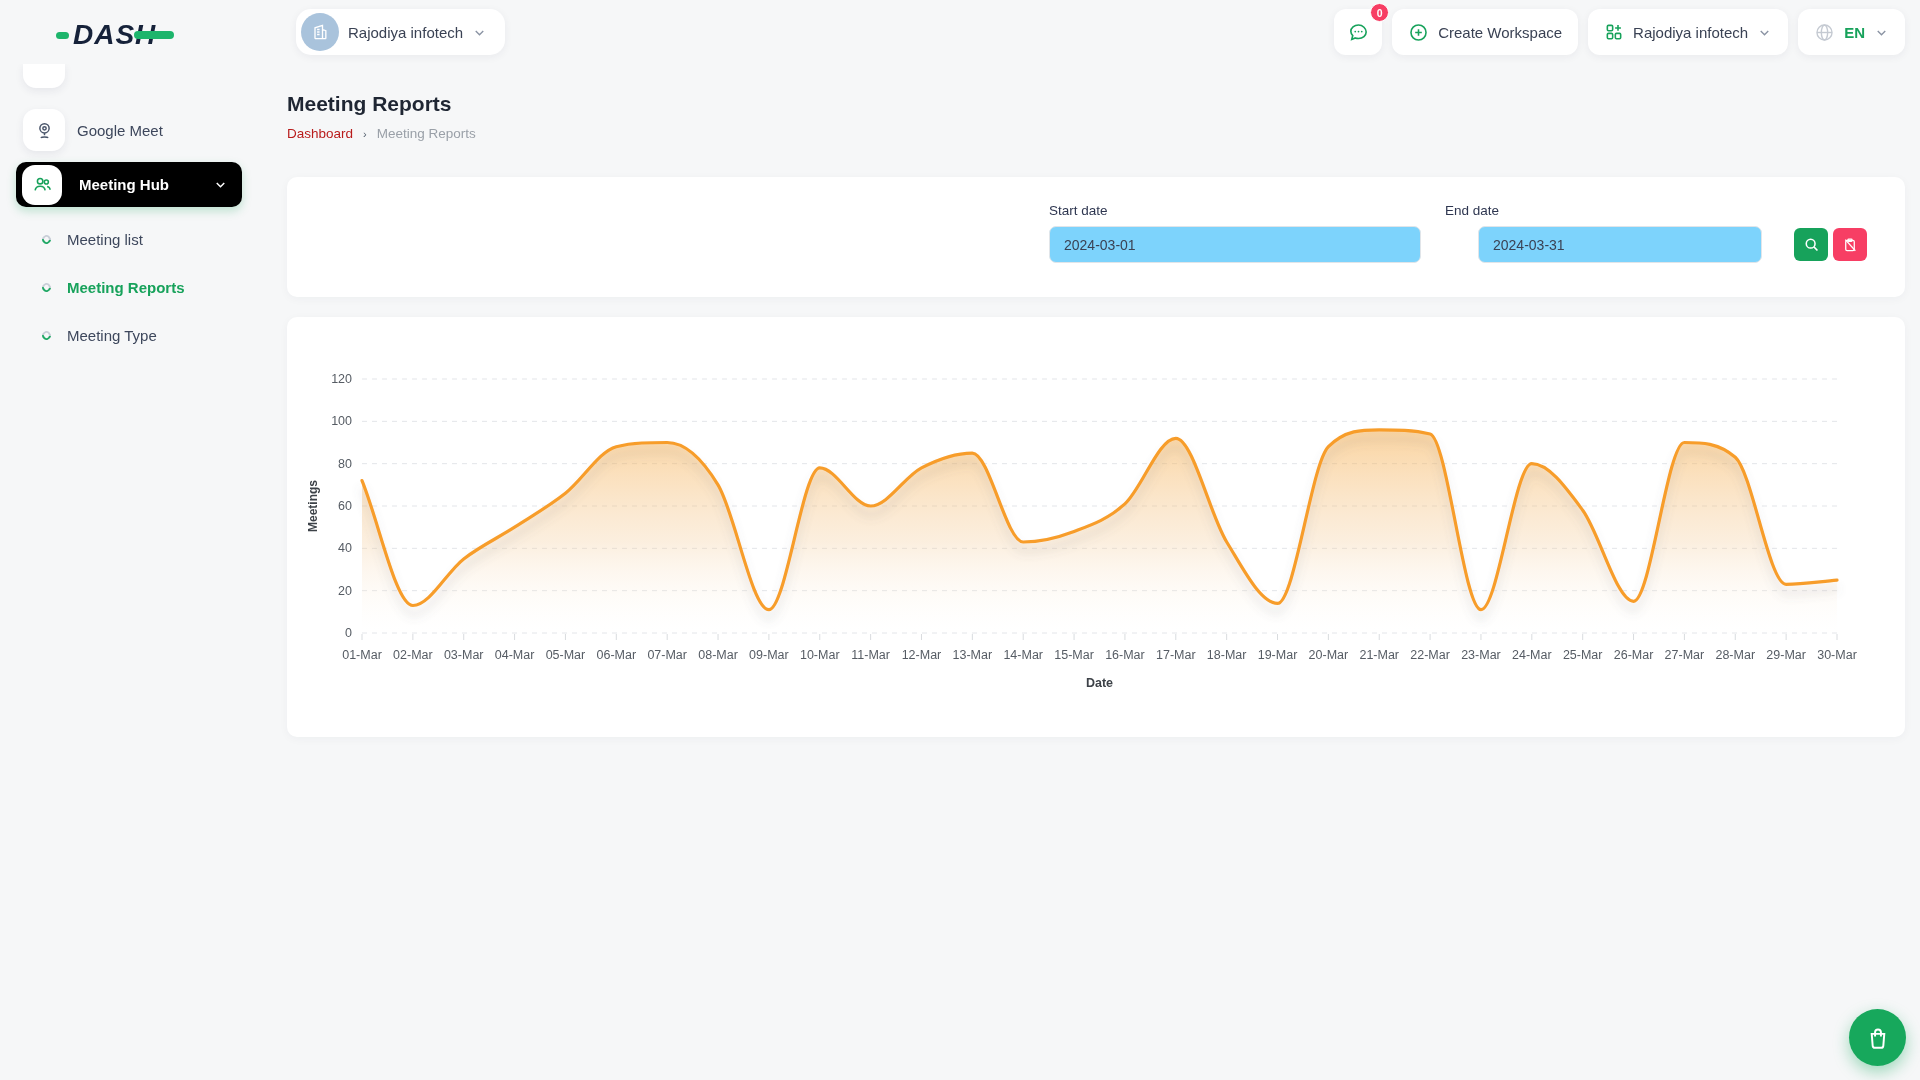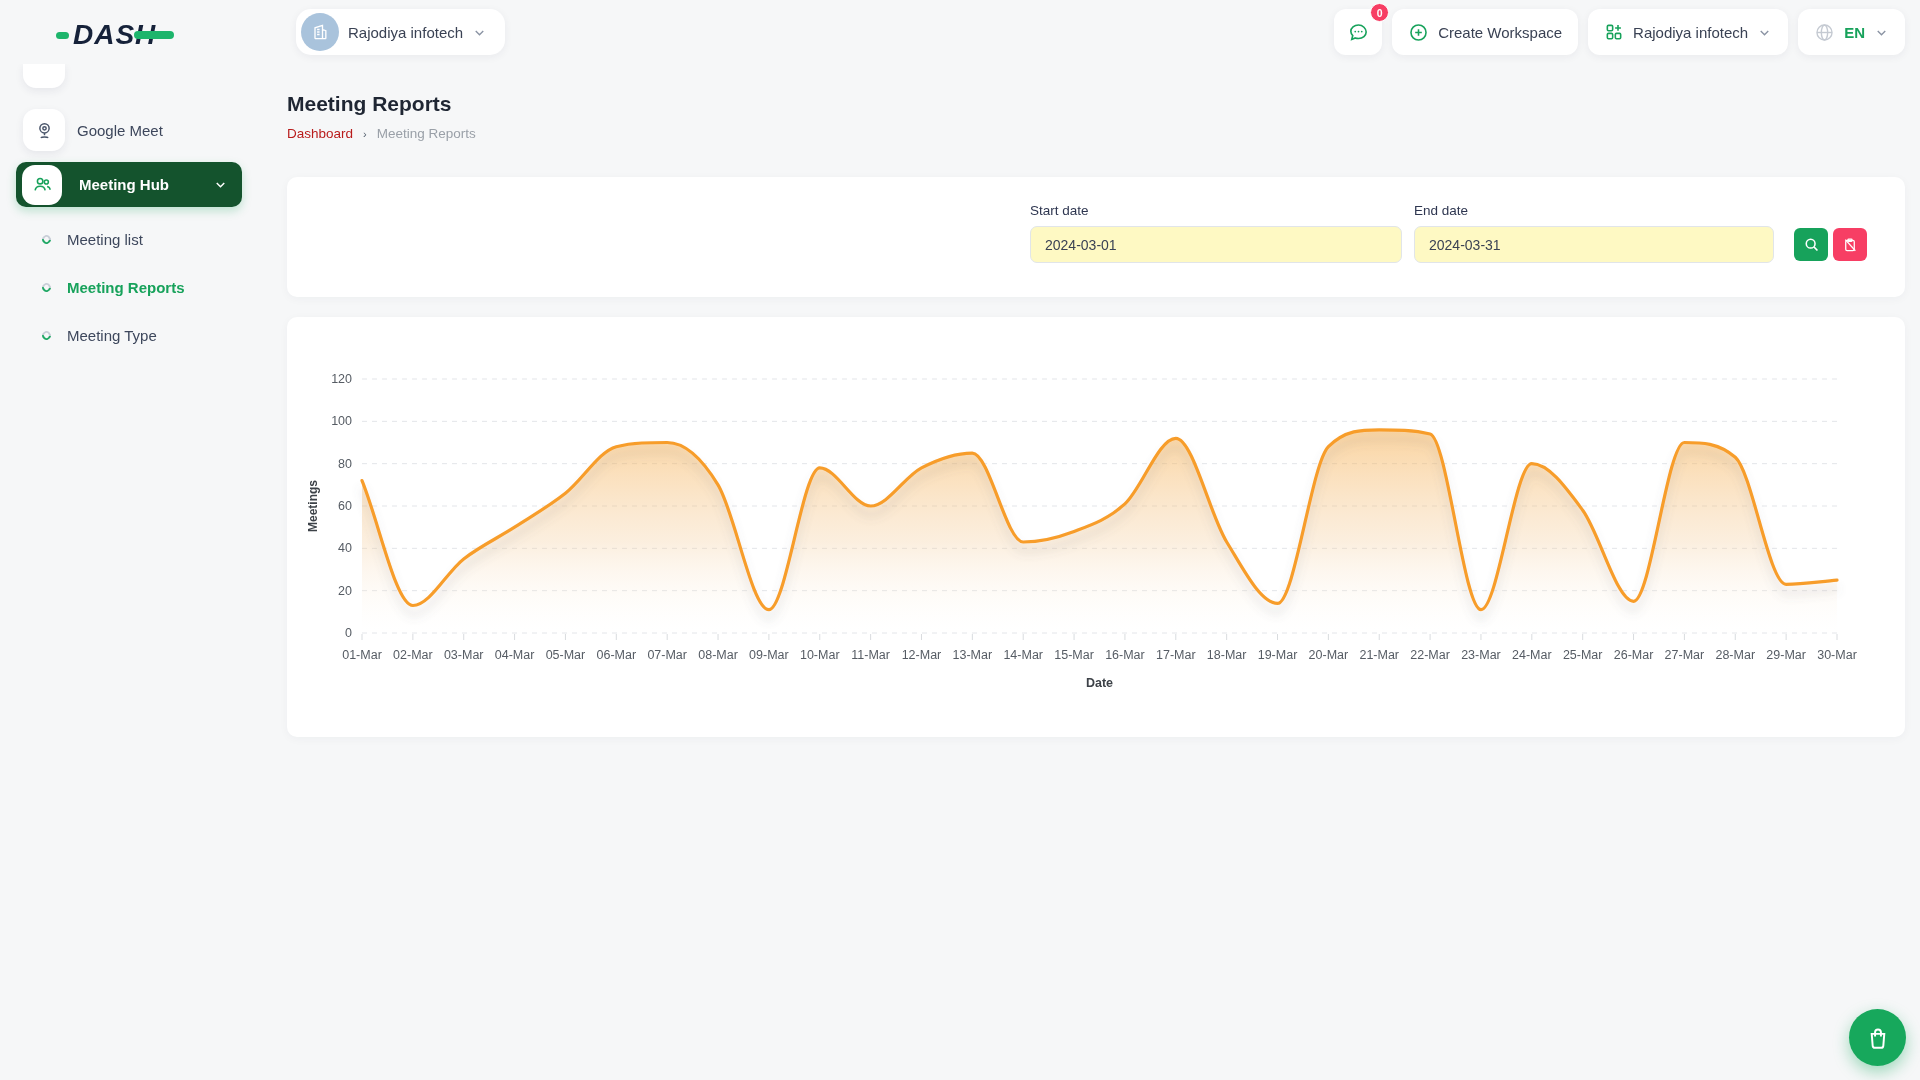--- a/index.html
+++ b/index.html
@@ -30,21 +30,21 @@
   .sidebar { position:absolute; left:0; top:64px; width:262px; height:1016px; overflow:hidden; }
   .icon-box { width:42px; height:42px; border-radius:13px; background:#fff; flex:0 0 42px;
     box-shadow:0 3px 9px rgba(32,42,74,.08); display:flex; align-items:center; justify-content:center;
     color:#4b566b; }
   .icon-box svg { width:21px; height:21px; }
   .partial-box { margin:0 0 0 23px; width:42px; height:24px; background:#fff;
     border-radius:0 0 13px 13px; box-shadow:0 3px 9px rgba(32,42,74,.08); }
   .side-item { display:flex; align-items:center; gap:12px; height:48px; padding-left:23px;
     padding-right:30px; cursor:pointer; }
   .side-label { font-size:15px; color:#3d475c; flex:1; }
-  .hub-pill { margin:8px 20px 2px 16px; height:45px; background:#14532d; border-radius:10px;
+  .hub-pill { margin:8px 20px 2px 16px; height:45px; background:#000000; border-radius:10px;
     display:flex; align-items:center; gap:17px; padding:0 14px 0 6px; cursor:pointer;
     box-shadow:0 4px 10px rgba(23,162,91,.25); }
   .hub-pill .icon-box { box-shadow:none; color:#17a25b; width:40px; height:40px; flex-basis:40px; }
   .hub-label { color:#fff; font-weight:700; font-size:15px; flex:1; }
   .sub-item { display:flex; align-items:center; gap:16px; height:48px; padding-left:42px; cursor:pointer; }
   .bullet { width:9px; height:9px; border-radius:50%; border:2px solid #c9cfd8;
     border-bottom-color:#21a866; border-left-color:#21a866; transform:rotate(-40deg); flex:0 0 9px; }
   .sub-label { font-size:15px; color:#3d475c; }
   .sub-item.active .sub-label { color:#17a25b; font-weight:700; }
   .gap-top { margin-top:18px; }
@@ -52,28 +52,28 @@
   
   .main { position:absolute; left:287px; top:64px; width:1618px; }
   .page-title { margin-top:28px; font-size:21px; font-weight:700; color:#1f2633; }
   .breadcrumb { margin-top:10px; display:flex; align-items:center; gap:10px; font-size:13.5px; }
   .crumb-link { color:#b91c1c; cursor:pointer; }
   .crumb-sep { color:#55606e; font-size:11px; }
   .crumb-current { color:#9aa0a8; }
 
   .card { background:#fff; border-radius:10px; box-shadow:0 2px 10px rgba(30,40,70,.04); }
   .filter-card { margin-top:36px; height:120px; }
-  .filters-row { display:flex; align-items:flex-end; justify-content:flex-end; gap:12px;
+  .filters-row { display:flex; align-items:flex-end; justify-content:flex-end; gap:24px;
     padding:26px 38px 0 24px; }
   .field { display:flex; flex-direction:column; gap:8px; }
   .field-label { font-size:13.5px; color:#2e3650; }
   .field input { width:372px; height:37px; border:1px solid #e1e5e9; border-radius:7px;
     padding:0 14px; font-size:14px; color:#3a4254; font-family:"Liberation Sans",sans-serif;
-    background:#fef9c3; outline:none; }
-  .field.end input { width:360px; }
+    background:#7dd3fc; outline:none; }
+  .field.end input { width:284px;margin-left:33px; }
   .btn-group { display:flex; gap:5px; margin-left:8px; margin-bottom:2px; }
   .sq-btn { width:34px; height:33px; border:none; border-radius:6px; display:flex; align-items:center;
     justify-content:center; cursor:pointer; color:#fff; }
   .sq-btn.search { background:#17a25b; }
   .sq-btn.reset { background:#f73e64; }
 
   .chart-card { margin-top:20px; height:420px; }
   #chart-svg { display:block; }
 
   .fab { position:absolute; right:14px; bottom:14px; width:57px; height:57px; border-radius:50%;

